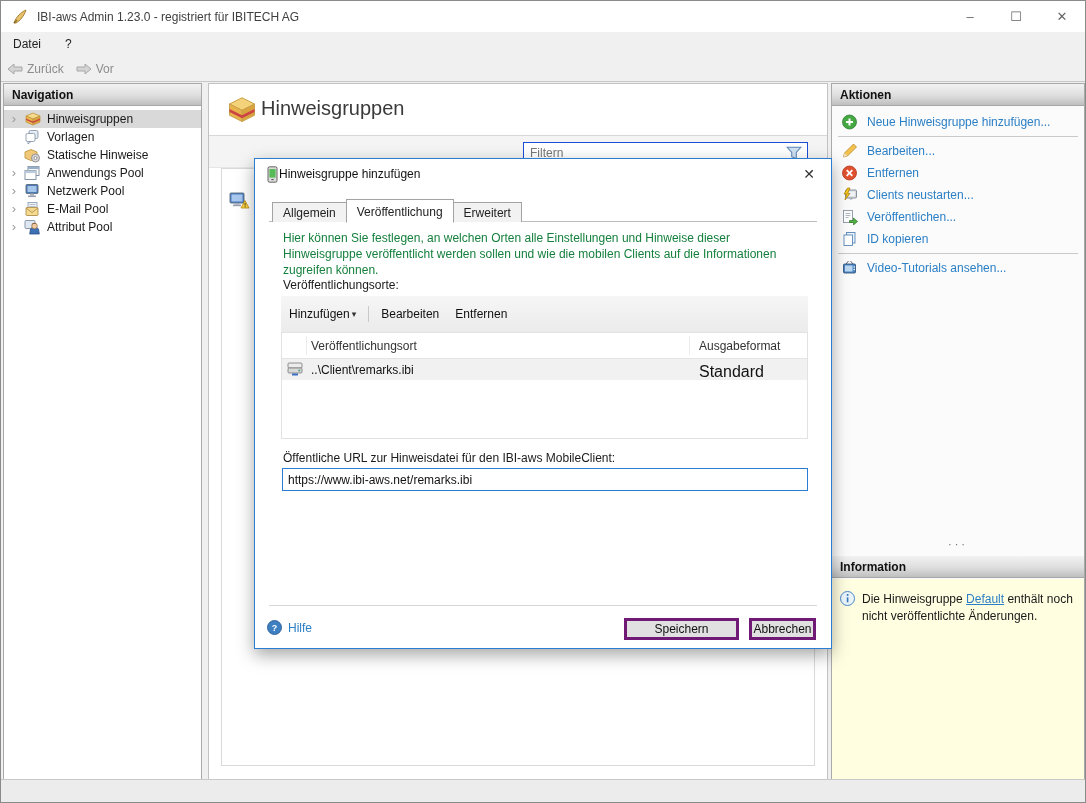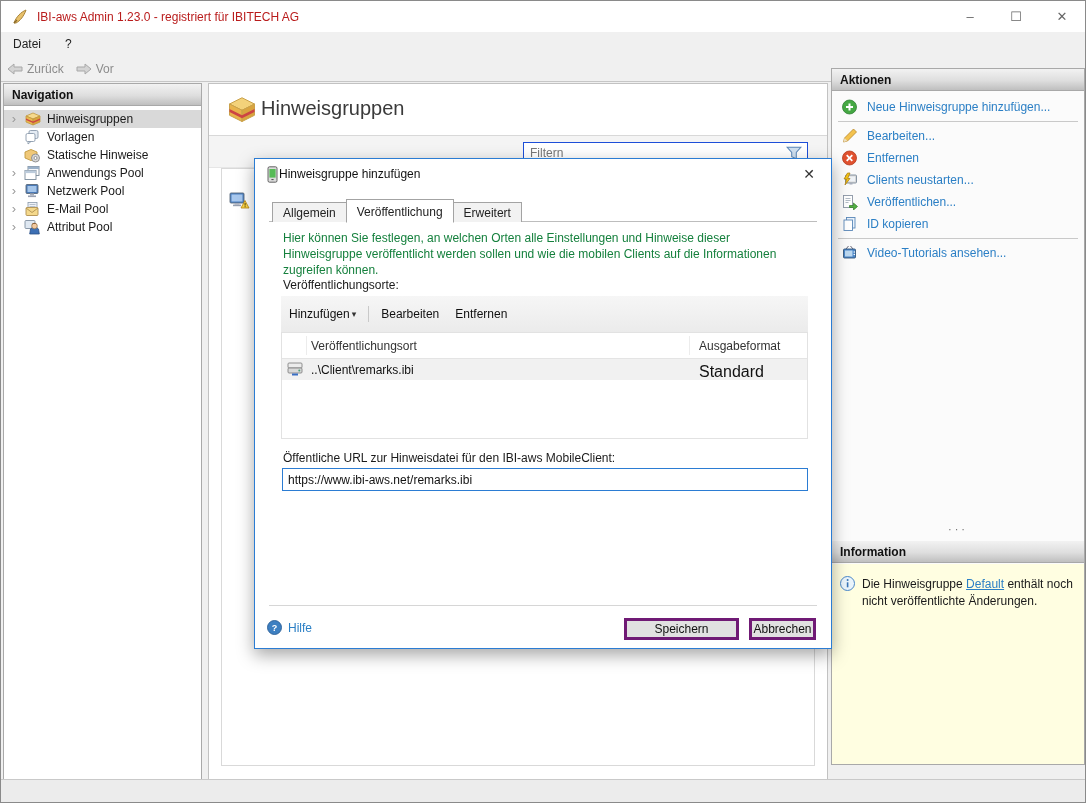--- a/index.html
+++ b/index.html
@@ -4,21 +4,21 @@
 <style>
   * { margin:0; padding:0; box-sizing:border-box; }
   html,body { background:#d0d0d0; font-family:"Liberation Sans", sans-serif; }
   #app { position:relative; width:1086px; height:803px; background:#f0f0f0;
          border:1px solid #8a8a8a; overflow:hidden; font-size:12px; color:#1a1a1a; }
 
   
   .titlebar { position:absolute; left:0; top:0; width:100%; height:31px; background:#ffffff;
               display:flex; align-items:center; }
   .app-icon { margin-left:10px; width:18px; height:18px; }
-  .title-text { margin-left:8px; color:#b91c1c; font-size:12px;text-align:center; }
+  .title-text { margin-left:8px; color:#404040; font-size:12px;text-align:center; }
   .win-controls { position:absolute; right:0; top:0; height:31px; display:flex; }
   .wc { width:46px; height:31px; display:flex; align-items:center; justify-content:center;
         color:#666; font-size:13px; }
   .menubar { position:absolute; left:0; top:31px; width:100%; height:24px; background:#f0f0f0;
              display:flex; align-items:center; }
   .menu-item { padding:0 12px; height:100%; display:flex; align-items:center; color:#222; }
   .toolbar { position:absolute; left:0; top:55px; width:100%; height:26px; background:#f0f0f0;
              border-bottom:1px solid #c6c6c6; display:flex; align-items:center; }
   .tb-btn { display:flex; align-items:center; gap:4px; color:#8c8c8c; padding:0 6px; height:100%; }
   .statusbar { position:absolute; left:0; top:778px; width:100%; height:24px;
@@ -49,21 +49,21 @@
   .filter-box input { border:none; outline:none; flex:1; padding:0 6px; font-size:12px;
                       font-family:"Liberation Sans",sans-serif; color:#333; background:transparent; }
   .filter-box input::placeholder { color:#777; }
   .funnel { width:16px; height:14px; margin-right:5px; }
   .main-table { position:absolute; left:12px; top:84px; width:594px; height:598px;
                 border:1px solid #d9d9d9; background:#fff; }
   .main-row { position:absolute; left:1px; top:22px; height:19px; right:1px;
               display:flex; align-items:center; }
   .main-row .ricon { width:21px; height:17px; margin-left:6px; margin-right:4px; }
 
-  .right-panel { position:absolute; left:830px; top:67px; width:254px; height:697px;
+  .right-panel { position:absolute; left:830px; top:82px; width:254px; height:697px;
                  background:#fbfbfb; border:1px solid #a9a9a9; }
   .action-list { padding-top:5px; }
   .action-item { height:22px; display:flex; align-items:center; padding-left:9px;
                  color:#2b7fc5; cursor:pointer; }
   .action-item .aicon { width:17px; height:16px; margin-right:9px; flex:none; }
   .action-sep { height:1px; background:#c9c9c9; margin:3px 6px; }
   .splitter-dots { position:absolute; left:0; top:456px; width:100%; text-align:center;
                    color:#6e6e6e; font-size:11px; letter-spacing:3px; line-height:8px; }
   .info-header { position:absolute; left:0; top:472px; width:100%; }
   .info-body { position:absolute; left:0; top:495px; bottom:0; width:100%; background:#fffee1;

